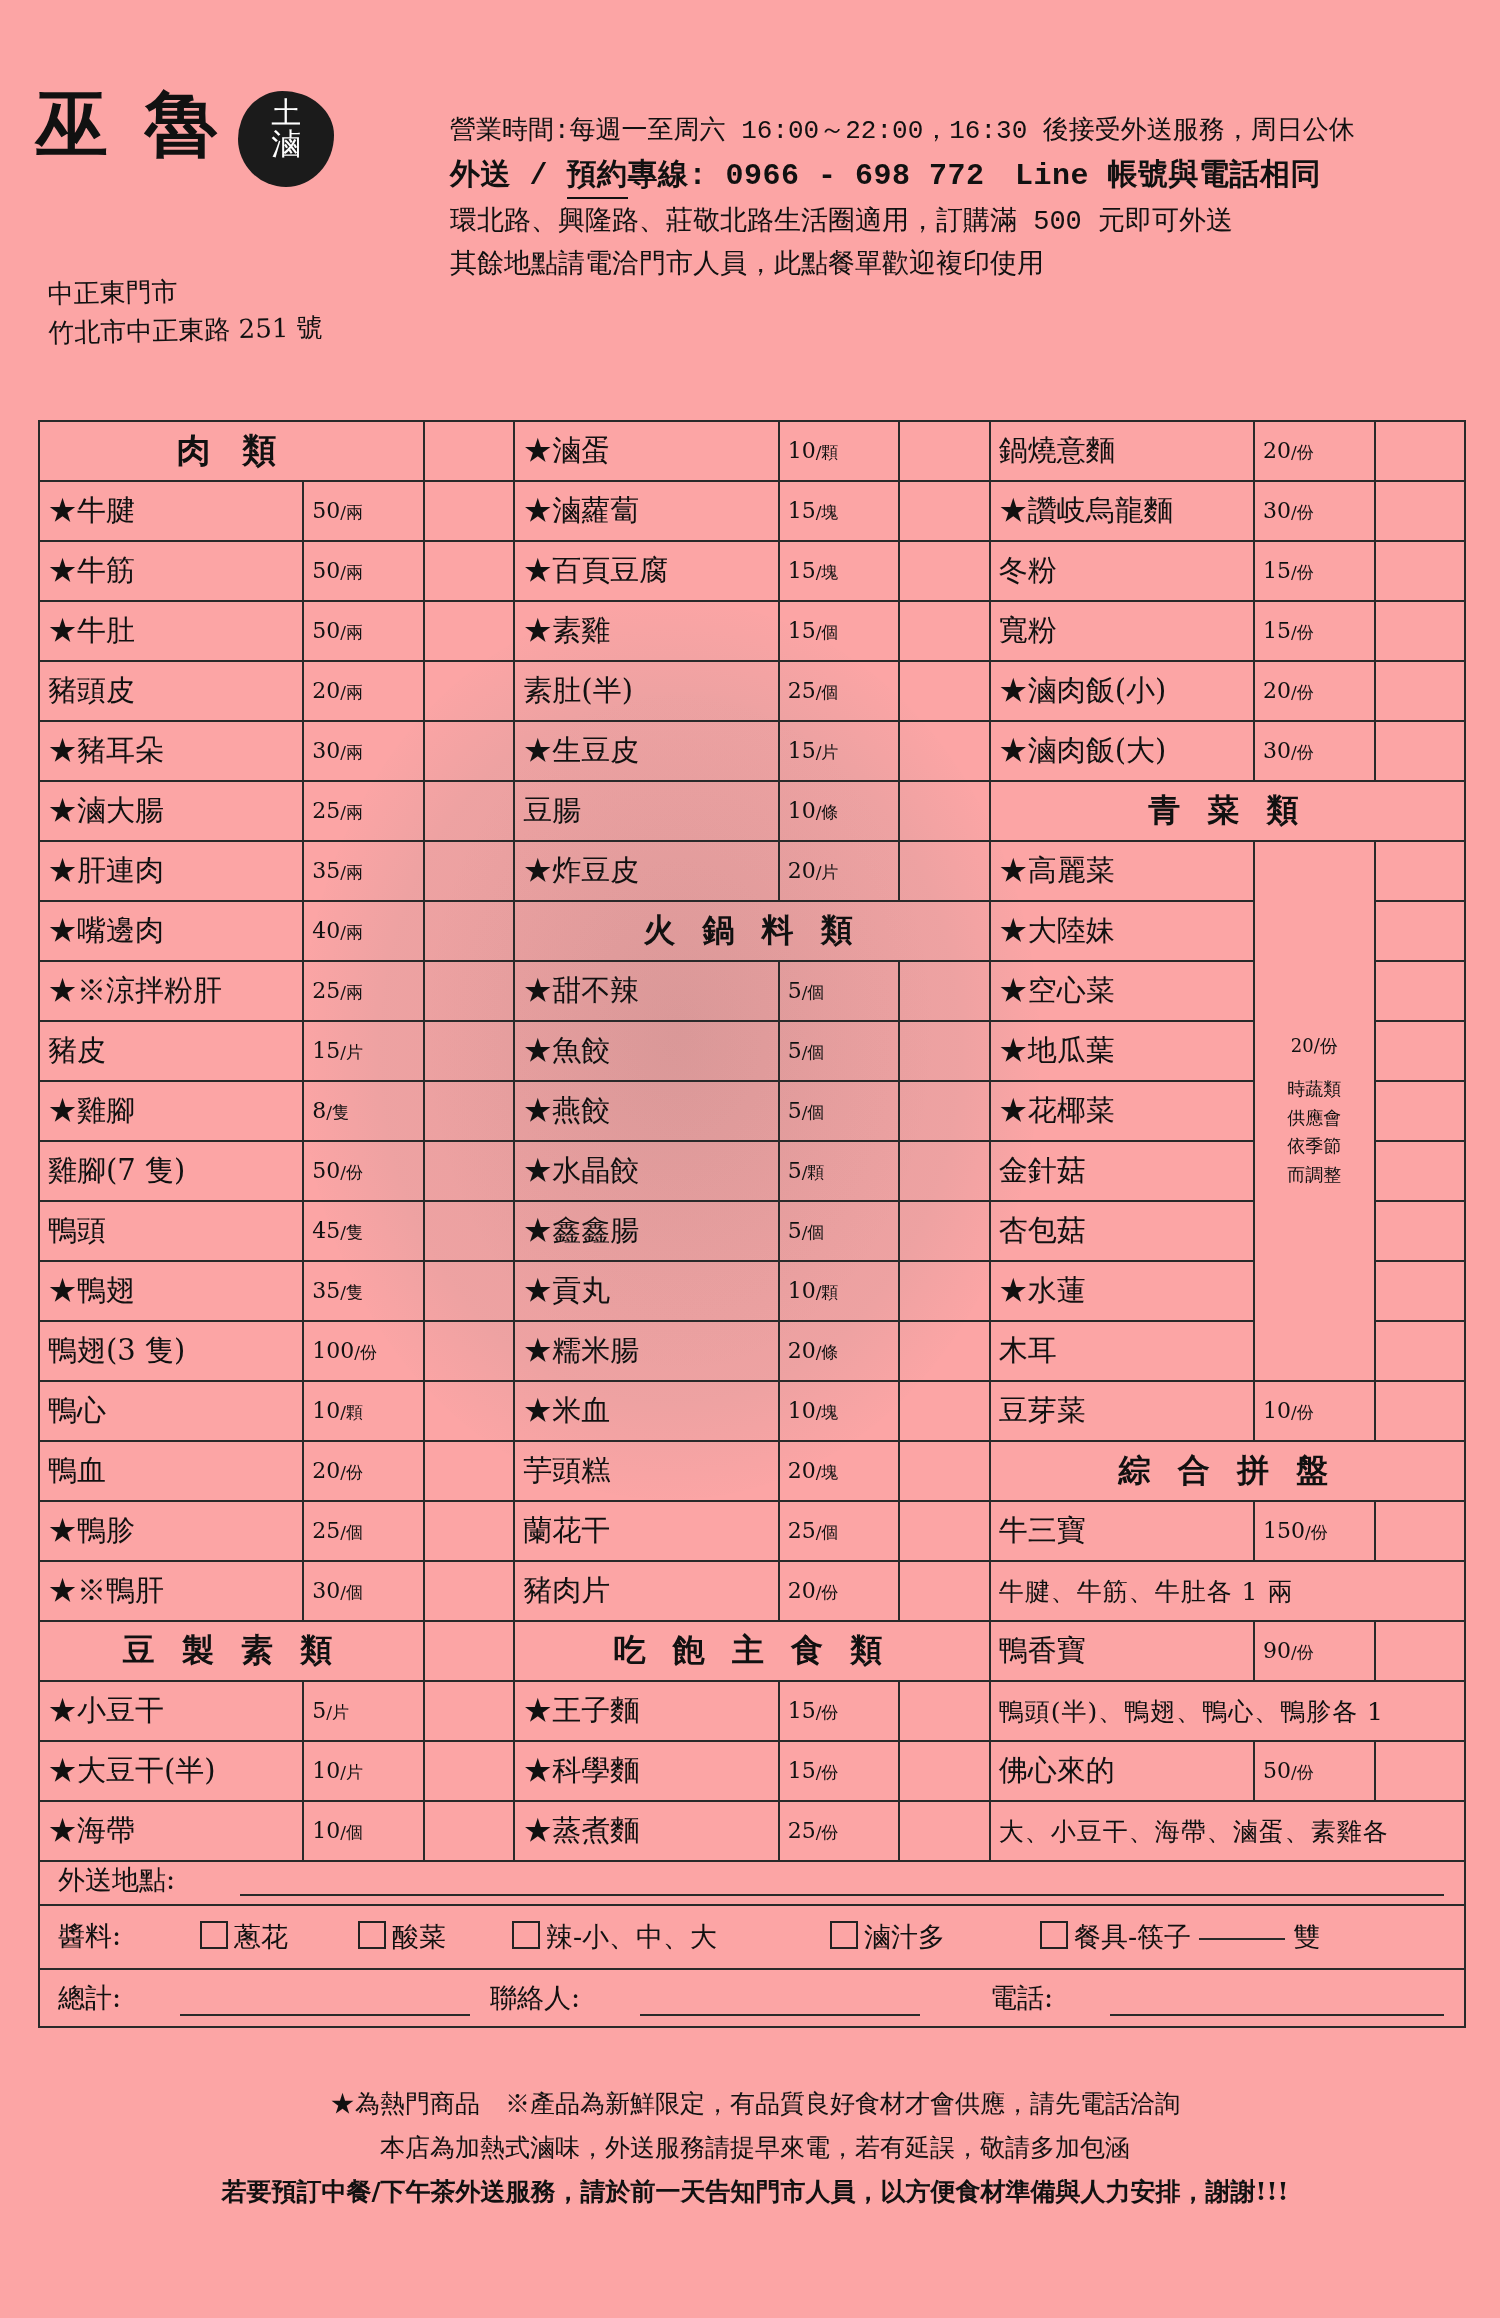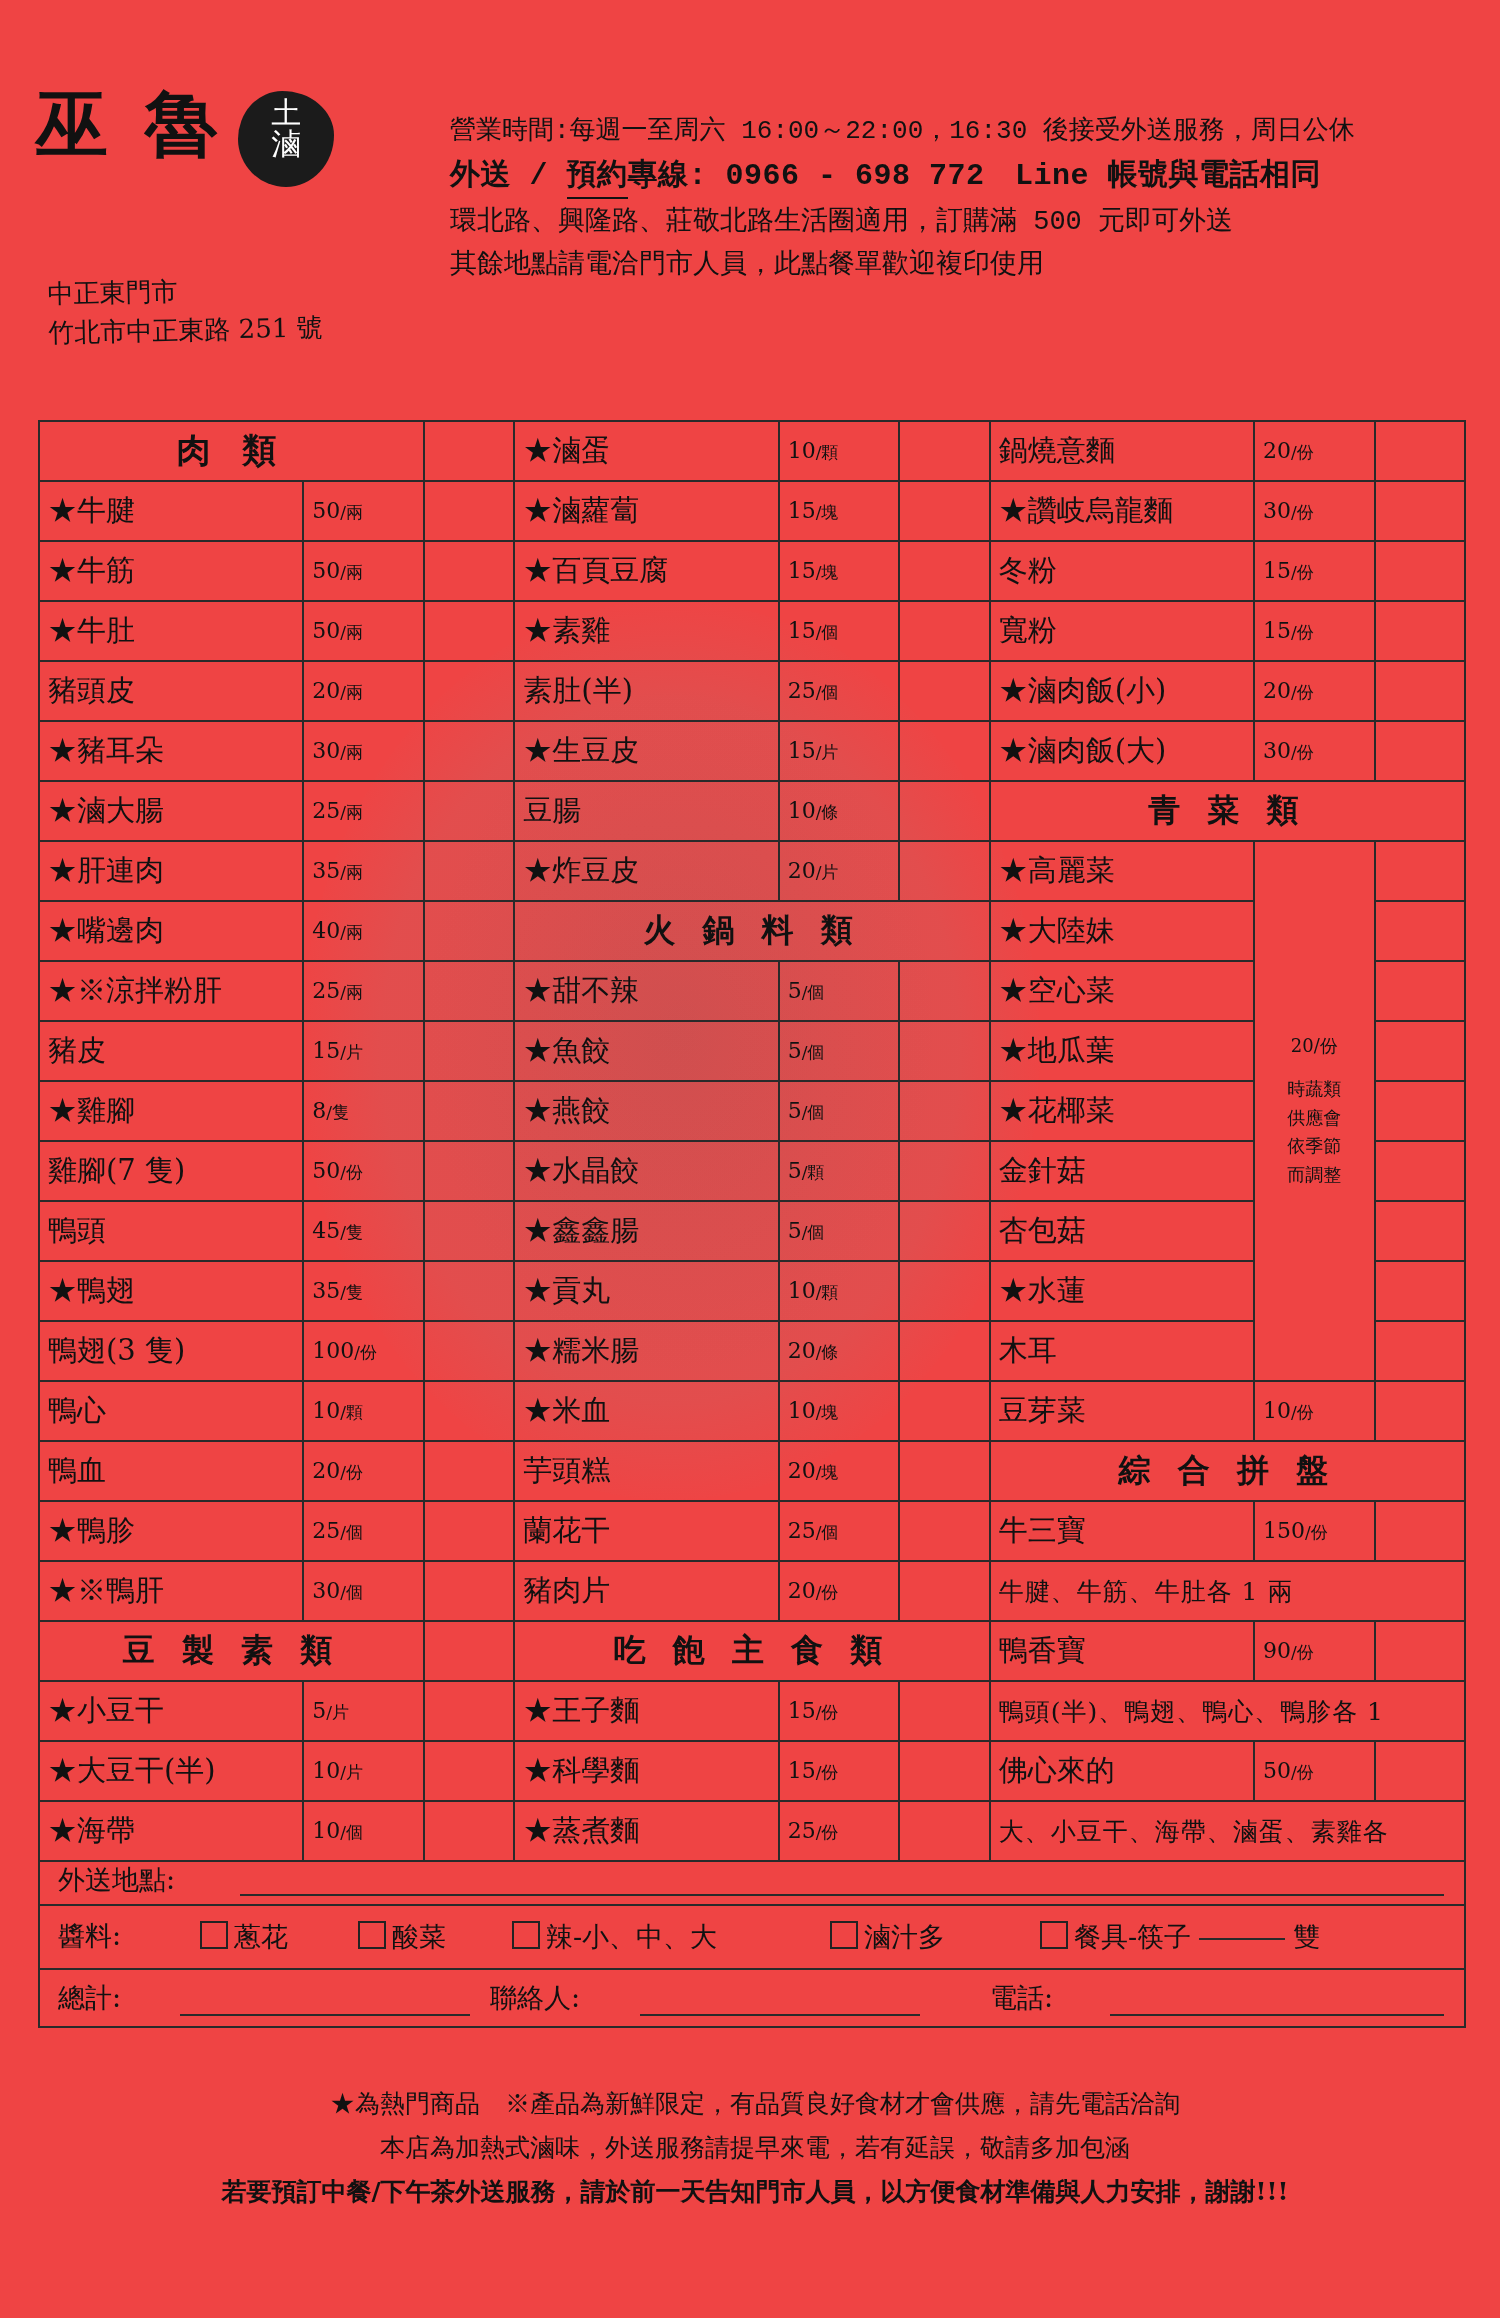--- a/index.html
+++ b/index.html
@@ -6,21 +6,21 @@
   body {
     width:1500px; height:2318px;
     background:#ffffff;
     font-family:"DejaVu Sans", sans-serif;
     color:#111;
     position:relative;
     overflow:hidden;
   }
   .page {
     position:absolute; left:0; top:0; width:1500px; height:2318px;
-    background:#ef4444;
+    background:#fca5a5;
   }
   
   .watermark {
     position:absolute;
     left:300px; top:600px; width:740px; height:900px;
     border-radius:50%;
     background:radial-gradient(ellipse at center, rgba(120,120,120,0.16) 0%, rgba(140,140,140,0.13) 55%, rgba(255,255,255,0) 72%);
     z-index:0;
   }
   .wm2 {

